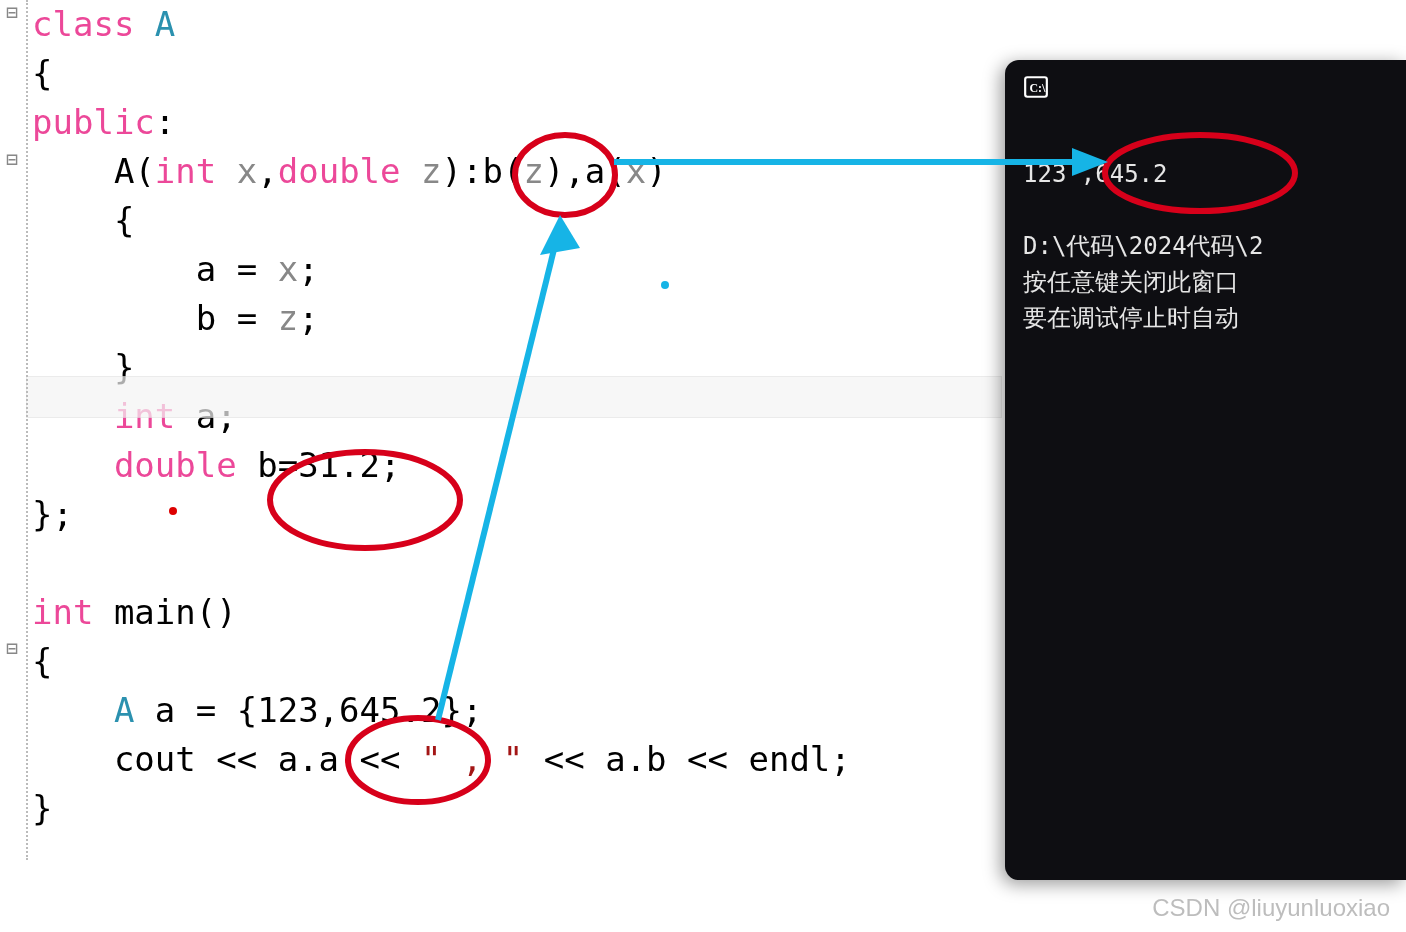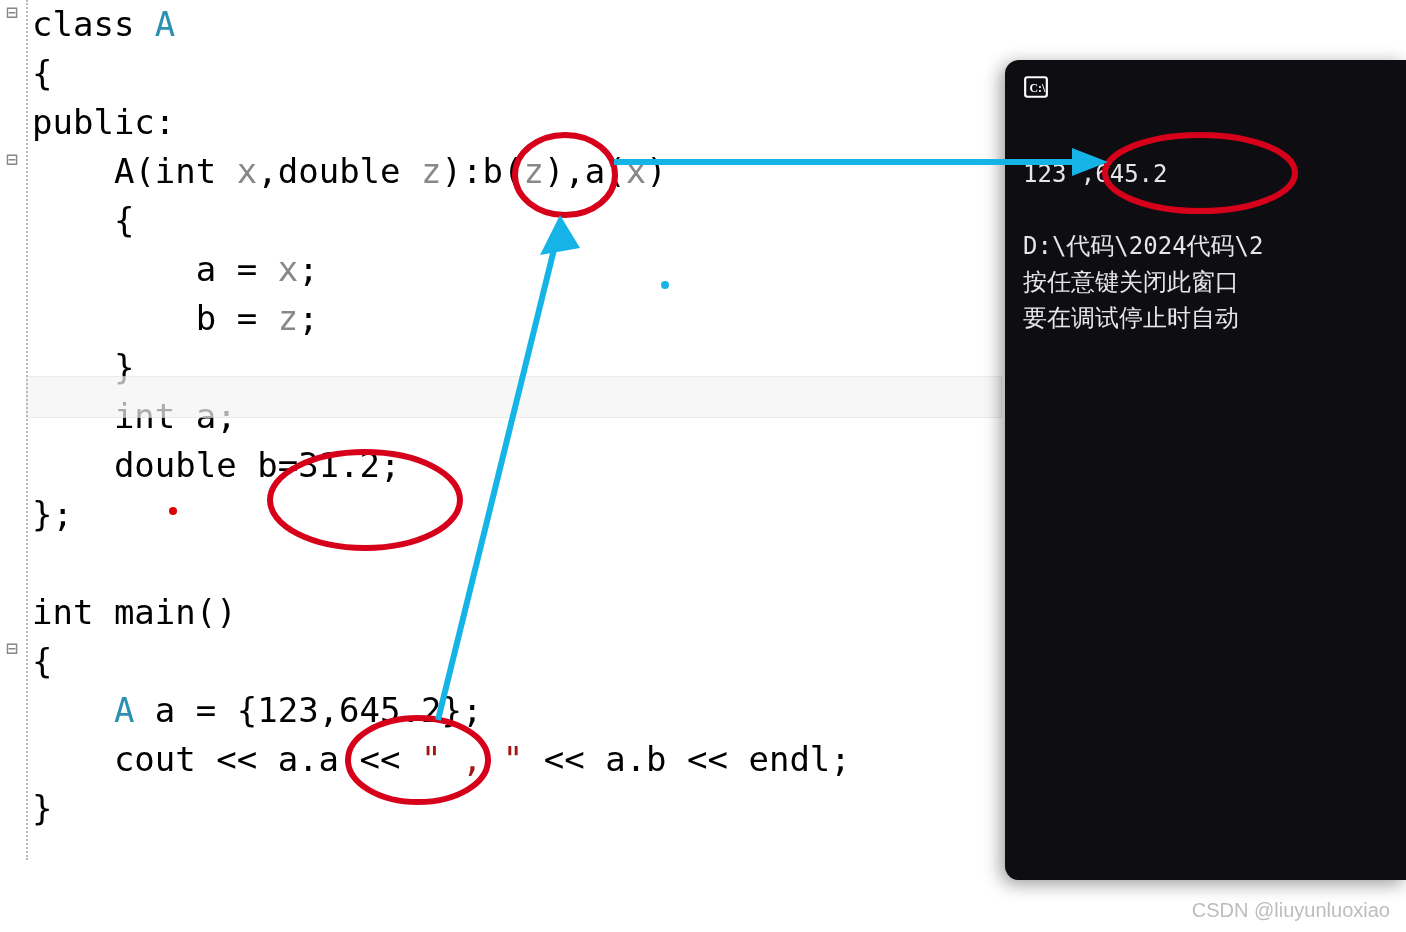--- a/index.html
+++ b/index.html
@@ -1,30 +1,30 @@
 <!DOCTYPE html>
 <html><head>
 <meta charset="utf-8">
 <style>
   html,body{margin:0;padding:0;width:1406px;height:932px;background:#fff;font-family:Consolas,"Courier New",monospace;overflow:hidden}
   .editor{position:absolute;left:0;top:0;width:1000px;height:932px;background:#fff}
   pre.code{margin:0;padding:0 0 0 32px;font-size:34px;line-height:49px;white-space:pre;color:#000}
-  .kw{color:#000000}
+  .kw{color:#ec4899}
   .ty{color:#2b91af}
   .id{color:#888}
   .str{color:#a31515}
   .gutter{position:absolute;left:0;top:0;width:26px;height:932px}
   .fold{position:absolute;left:6px;font-size:20px;color:#888}
   .guide{position:absolute;left:26px;top:0;width:2px;height:860px;border-left:2px dotted #bbb}
   .hlrow{position:absolute;left:26px;top:376px;width:974px;height:40px;background:#f5f5f5;border:1px solid #e3e3e3;opacity:.7}
   .red-dot{position:absolute;width:8px;height:8px;border-radius:4px;background:#d00}
   .console{position:absolute;left:1005px;top:60px;width:401px;height:820px;background:#0e0e12;border-radius:14px 0 0 14px;box-shadow:-4px 4px 18px rgba(0,0,0,.4);color:#e6e6e6;font-family:Consolas,"SimSun",monospace}
   .titlebar{display:flex;align-items:center;gap:14px;padding:14px 18px;font-size:22px;font-family:"Segoe UI",sans-serif;font-weight:600}
   .cbody{padding:6px 18px;font-size:24px;line-height:36px;white-space:pre-wrap}
-  .watermark{position:absolute;right:16px;bottom:10px;color:#bdbdbd;font-size:20px;font-family:"Segoe UI",sans-serif}
+  .watermark{position:absolute;right:16px;bottom:10px;color:#bdbdbd;font-size:24px;font-family:"Segoe UI",sans-serif}
   svg.overlay{position:absolute;left:0;top:0;width:1406px;height:932px;pointer-events:none}
   .circle{fill:none;stroke:#d7001a;stroke-width:6}
   .arrow{fill:none;stroke:#16b4e6;stroke-width:6}
   .arrowhead{fill:#16b4e6}
   .tokendot{fill:#16b4e6}
 </style>
 </head>
 <body>
 
 <div class="editor">

